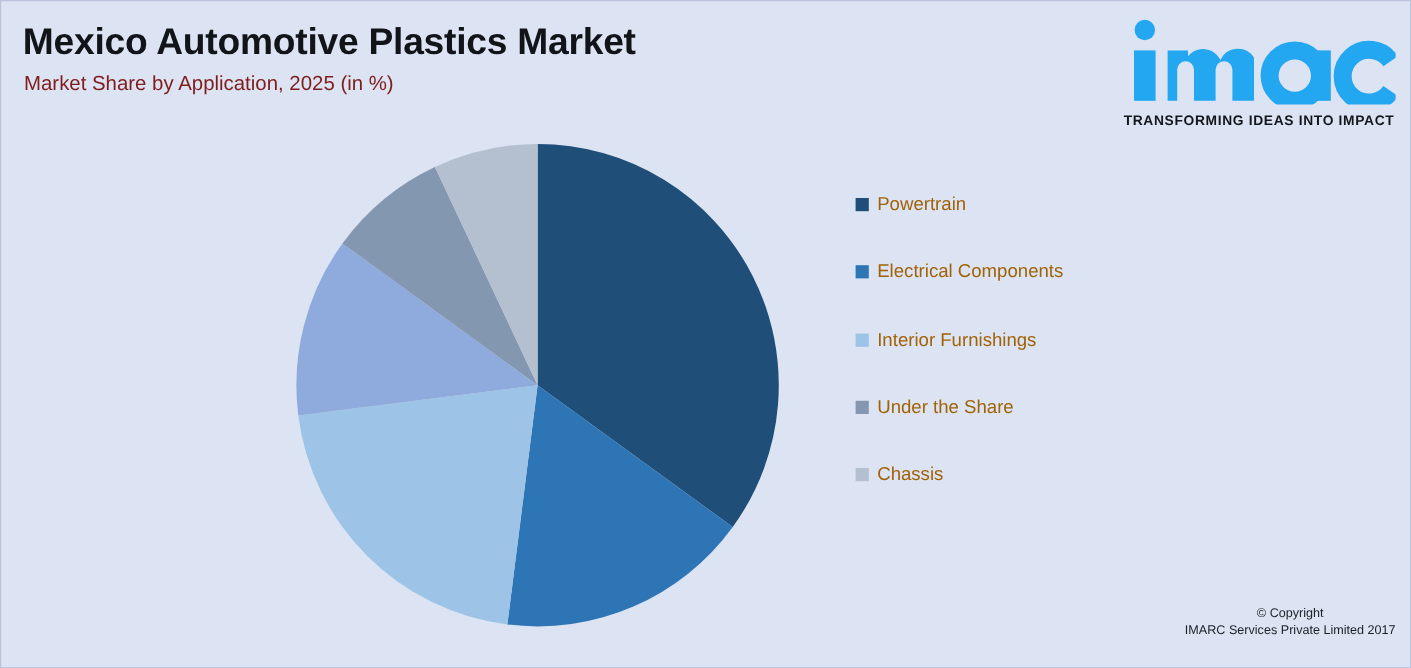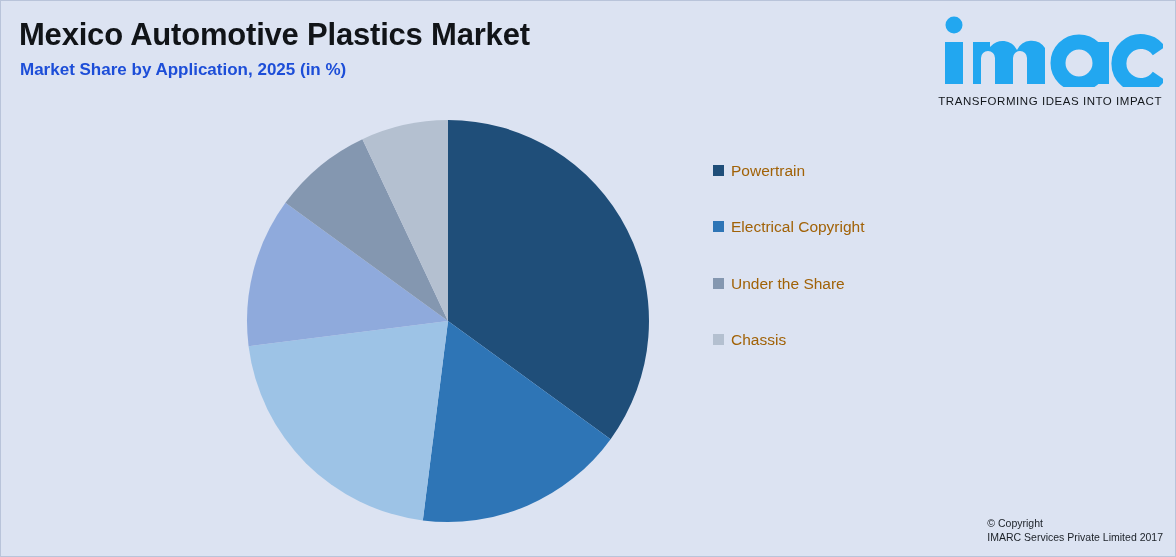--- a/index.html
+++ b/index.html
@@ -35,22 +35,22 @@
     font-weight: bold;
     color: #111418;
     letter-spacing: -0.2px;
     white-space: nowrap;
   }
   .subtitle {
     position: absolute;
     left: 19px;
     top: 59px;
     font-size: 17px;
-    font-weight: bold;
-    color: #1d4ed8;
+    font-weight: normal;
+    color: #7f1d1d;
     white-space: nowrap;
   }
 
   
   .logo-block {
     position: absolute;
     right: 10px;
     top: 8px;
     width: 250px;
     height: 100px;
@@ -60,21 +60,21 @@
     right: 4px;
     top: 2px;
     width: 240px;
     height: 76px;
   }
   .logo-tagline {
     position: absolute;
     right: 5px;
     top: 86px;
     font-size: 11.5px;
-    font-weight: normal;
+    font-weight: bold;
     letter-spacing: 0.55px;
     color: #13171c;
     white-space: nowrap;
   }
 
   
   .chart-area {
     position: absolute;
     left: 0;
     top: 110px;
@@ -114,22 +114,22 @@
     font-size: 15.5px;
     color: #a16207;
     line-height: 19px;
     white-space: nowrap;
   }
 
   
   .copyright {
     position: absolute;
     right: 12px;
-    bottom: 12px;
-    text-align: left;
+    bottom: 24px;
+    text-align: center;
     font-size: 10.5px;
     line-height: 14px;
     color: #1b2027;
   }
   .copyright div { white-space: nowrap; }
 </style>
 </head>
 <body>
 
 <div class="page">
@@ -174,21 +174,25 @@
     </div>
   </div>
 
   <div class="legend" id="legend">
       <div class="legend-item">
         <span class="legend-swatch" style="background: rgb(31, 78, 121);"></span>
         <span class="legend-label">Powertrain</span>
       </div>
       <div class="legend-item">
         <span class="legend-swatch" style="background: rgb(46, 117, 182);"></span>
-        <span class="legend-label">Electrical Copyright</span>
+        <span class="legend-label">Electrical Components</span>
+      </div>
+      <div class="legend-item">
+        <span class="legend-swatch" style="background: rgb(157, 195, 230);"></span>
+        <span class="legend-label">Interior Furnishings</span>
       </div>
       <div class="legend-item">
         <span class="legend-swatch" style="background: rgb(132, 151, 176);"></span>
         <span class="legend-label">Under the Share</span>
       </div>
       <div class="legend-item">
         <span class="legend-swatch" style="background: rgb(180, 192, 208);"></span>
         <span class="legend-label">Chassis</span>
       </div>
     </div>

